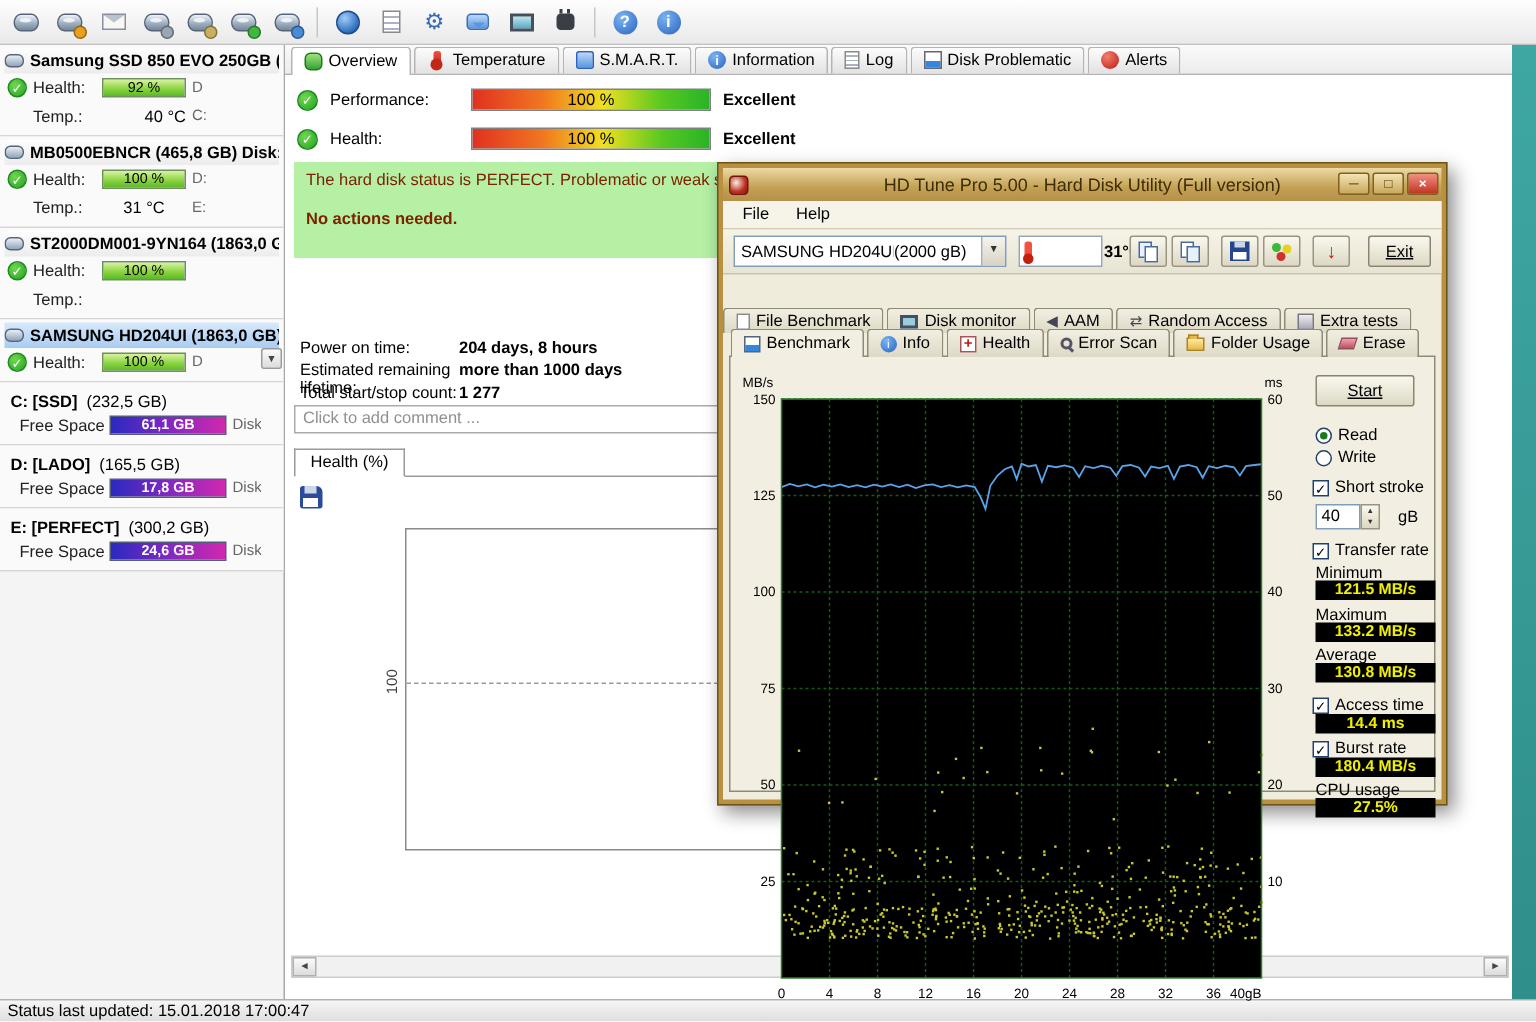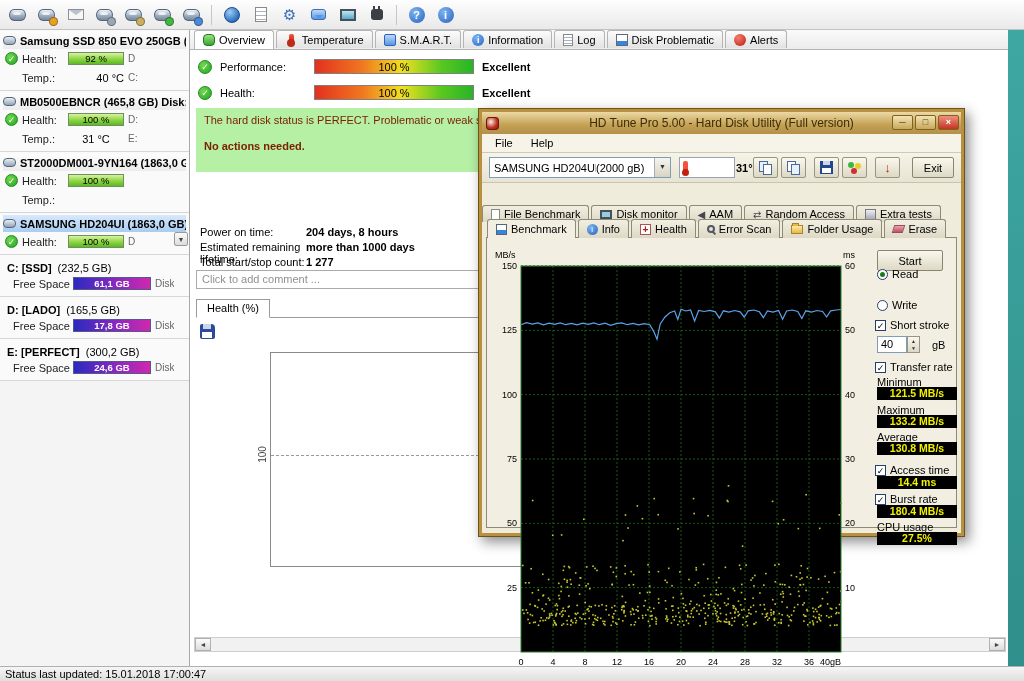--- a/index.html
+++ b/index.html
@@ -51,21 +51,21 @@
   .vol-head { display:flex; align-items:flex-end; gap:6px; height:17px; padding-left:4px; white-space:nowrap; }
   .vol-name { font-weight:bold; }
   .fbar { width:78px; height:13px; border:1px solid #555a85; color:#fff; font-weight:bold; font-size:9.5px; line-height:12px; text-align:center;
     background:linear-gradient(90deg,#2a2ac0,#8a28c0 55%,#d028ae); }
   .side-scroll { position:absolute; right:1px; top:202px; width:14px; height:14px; border:1px solid #9a9a9a; border-radius:2px;
     background:linear-gradient(#fbfbfb,#dcdcdc); font-size:7px; text-align:center; line-height:13px; color:#444; }
 
   
   .main { position:absolute; left:190px; top:30px; width:818px; height:636px; background:#fff; }
   .tabbar { position:absolute; left:0; top:0; width:100%; height:20px; background:linear-gradient(#fafafa,#ececec);
-    border-bottom:1px solid #b4b4b4; display:flex; align-items:flex-start; padding:0 4px; }
+    border-bottom:1px solid #b4b4b4; display:flex; align-items:center; padding:0 4px; }
   .tab { display:inline-flex; align-items:center; gap:4px; height:18px; padding:0 8px; margin-right:2px;
     border:1px solid #b4b4b4; border-bottom:none; border-radius:3px 3px 0 0; background:linear-gradient(#fcfcfc,#e2e2e2); }
   .tab.sel { background:#fff; position:relative; margin-bottom:-1px; height:19px; }
   .mti { width:12px; height:12px; flex:none; }
   .mti-disk { border-radius:4px; border:1px solid #1f7a1f; background:linear-gradient(#9fe27c,#37a337); }
   .mti-temp { width:5px; height:12px; margin:0 4px; border-radius:2px; background:linear-gradient(#f05040,#b02010); position:relative; }
   .mti-temp::after { content:''; position:absolute; left:-2px; bottom:-1px; width:8px; height:8px; border-radius:50%; background:#c02818; }
   .mti-smart { border-radius:2px; border:1px solid #2a62c0; background:linear-gradient(#bcd8f8,#5a96e0); }
   .mti-info { border-radius:50%; color:#fff; font-weight:bold; font-size:9px; text-align:center; line-height:12px;
     background:radial-gradient(circle at 35% 30%, #7ab4f0, #2a62c0); }
@@ -128,21 +128,21 @@
     display:flex; align-items:center; justify-content:center; position:relative; margin-left:3px; }
   .pg { position:absolute; width:9px; height:11px; border:1px solid #4a6a9a; background:#e8f0fa; }
   .pg.p1 { left:5px; top:3px; } .pg.p2 { left:9px; top:6px; background:#fff; }
   .fl { width:13px; height:13px; background:#24468c; position:relative; }
   .fl::before { content:''; position:absolute; left:3px; top:0; width:7px; height:4px; background:#cdd6e8; }
   .fl::after { content:''; position:absolute; left:2px; bottom:1px; width:9px; height:5px; background:#fff; }
   .dots3 { width:14px; height:12px; position:relative; }
   .dots3 i { position:absolute; width:6px; height:6px; border-radius:50%; }
   .dl { color:#c22212; font-weight:bold; font-size:13px; }
   .pushbtn { height:21px; border:1px solid #8a8573; border-radius:2px; background:linear-gradient(#faf8ee,#ddd9c5);
-    display:flex; align-items:center; justify-content:center; }
+    display:flex; align-items:center; justify-content:center;text-decoration:underline; }
   .ht-tabs-back { position:absolute; left:0; top:71px; height:18px; display:flex; gap:2px; }
   .ht-tabs-front { position:absolute; left:0; top:85px; height:20px; display:flex; padding-left:5px; gap:2px; z-index:3; }
   .tab2 { display:inline-flex; align-items:center; gap:4px; height:17px; padding:0 8px;
     border:1px solid #8d8a78; border-bottom:none; border-radius:3px 3px 0 0; background:linear-gradient(#f2efe2,#ddd9c5); }
   .tab2.front { height:19px; }
   .tab2.sel { background:#f2efe2; z-index:4; }
   .ti { width:11px; height:11px; flex:none; }
   .ti-file { width:9px; height:11px; border:1px solid #8a8a8a; background:#fff; }
   .ti-monitor2 { width:12px; height:9px; border:2px solid #45505c; background:#9cd; }
   .ti-glyph { color:#445; font-size:10px; line-height:11px; width:auto; }
@@ -1089,21 +1089,21 @@
             <rect x="168.966552734375" y="362.06979034423824" width="1.6" height="1.6" fill="#c8c832"></rect>
             <rect x="138.33973121643066" y="287.2536435325941" width="1.6" height="1.6" fill="#c8c832"></rect>
             <rect x="283.71703338623047" y="373.0606300648053" width="1.6" height="1.6" fill="#c8c832"></rect>
             <polyline points="32.0,84.7 37.6,82.6 43.2,84.2 48.8,82.9 54.4,84.9 60.0,83.1 65.6,84.4 71.2,82.9 76.8,84.7 82.4,83.4 88.0,84.9 93.6,83.1 99.2,84.4 104.8,82.9 110.4,84.7 116.0,83.1 121.6,85.4 127.2,83.6 132.8,82.9 138.4,84.7 144.0,83.4 149.6,84.9 155.2,83.6 160.8,84.7 164.8,91.6 168.0,99.3 171.2,83.9 176.0,77.0 180.8,72.8 185.6,71.0 188.8,79.5 192.0,69.2 196.8,71.0 201.6,70.0 205.6,81.1 209.6,70.5 215.2,71.5 220.8,70.3 226.4,71.8 230.4,78.0 234.4,70.8 240.0,72.1 245.6,70.5 251.2,71.8 255.2,77.2 259.2,70.8 264.8,70.0 270.4,71.8 274.4,77.7 278.4,71.0 284.0,72.1 289.6,70.5 293.6,79.3 297.6,71.0 303.2,70.0 308.8,71.5 312.8,78.5 316.8,70.8 322.4,72.1 328.0,70.5 333.6,71.5 337.6,77.0 341.6,70.8 347.2,70.0 352.0,69.5" fill="none" stroke="#5ba3e8" stroke-width="1.2"></polyline>
             <rect x="32" y="26" width="320" height="386" fill="none" stroke="#2e7d2e"></rect>
           </svg>
 
         <div class="ht-right">
           <div class="pushbtn" style="position:absolute; left:2px; top:12px; width:66px;">Start</div>
 
-          <div class="ctl" style="top:30px;">
+          <div class="ctl" style="top:46px;">
             <span class="rb on"></span>
             <span>Read</span>
           </div>
           <div class="ctl" style="top:61px;">
             <span class="rb"></span>
             <span>Write</span>
           </div>
 
           <div class="ctl" style="top:81px; left:0;">
             <span class="cb">✓</span>

